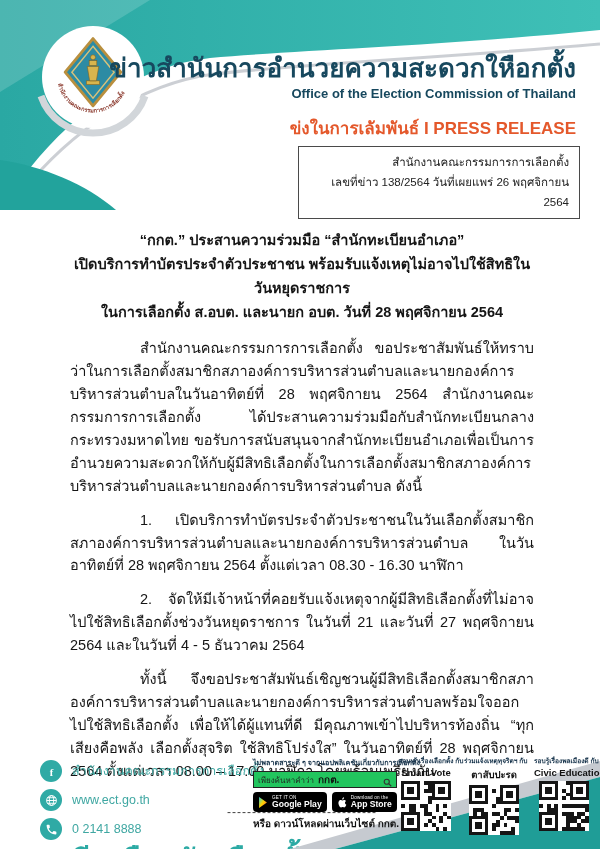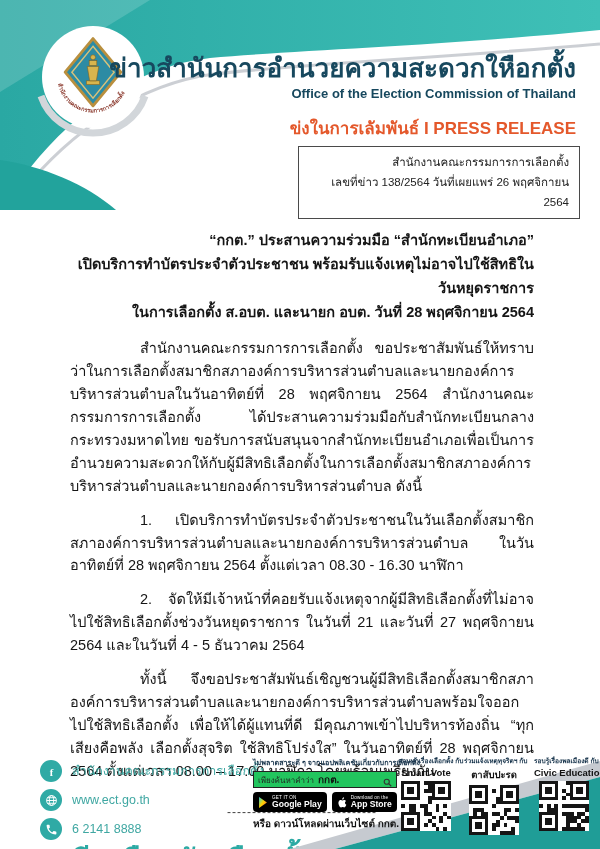--- a/index.html
+++ b/index.html
@@ -22,21 +22,21 @@
   .title-en { font-size:13px; font-weight:bold; color:#17485e; margin-top:2px; }
   .press-label { font-size:17px; font-weight:bold; color:#e4582b; margin-top:13px; }
   .info-box {
     position:absolute; top:146px; right:20px; width:282px;
     border:1.5px solid #4a4a4a; background:#fff; padding:5px 10px 6px;
     font-size:11.5px; line-height:1.75; text-align:right; color:#222;
   }
 
   
   .doc { padding:16px 66px 0 70px; }
-  .doc-title { text-align:right; font-weight:bold; font-size:14.5px; line-height:1.66; margin-bottom:13px; }
+  .doc-title { text-align:center; font-weight:bold; font-size:14.5px; line-height:1.66; margin-bottom:13px; }
   .para { font-size:14.5px; line-height:1.58; text-align:justify; text-indent:70px; margin-bottom:11px; }
   .divider { text-align:center; font-size:12px; color:#444; letter-spacing:1px; margin-top:22px; }
 
   
   .slogan-block { text-align:center; margin-top:18px; }
   .slogan { font-size:29px; font-weight:bold; color:#2caaa4; letter-spacing:0; }
 
   
   .bottom-wave { position:absolute; left:0; bottom:0; width:600px; height:100px; z-index:1; }
   .contacts { position:absolute; left:40px; top:760px; z-index:2; }
@@ -161,21 +161,21 @@
         </svg>
       </span>
       <span class="clabel">www.ect.go.th</span>
     </div>
     <div class="contact-row">
       <span class="cicon">
         <svg viewBox="0 0 24 24" fill="#fff">
             <path d="M6.62 10.79c1.44 2.83 3.76 5.14 6.59 6.59l2.2-2.2c.27-.27.67-.36 1.02-.24 1.12.37 2.33.57 3.57.57.55 0 1 .45 1 1V20c0 .55-.45 1-1 1-9.39 0-17-7.61-17-17 0-.55.45-1 1-1h3.5c.55 0 1 .45 1 1 0 1.25.2 2.45.57 3.57.11.35.03.74-.25 1.02l-2.2 2.2z"></path>
           </svg>
       </span>
-      <span class="clabel">6 2141 8888</span>
+      <span class="clabel">0 2141 8888</span>
     </div>
   </div>
 
   <div class="apps">
     <div class="apps-headline">ไม่พลาดสาระดี ๆ จากแอปพลิเคชันเกี่ยวกับการเลือกตั้ง</div>
     <div class="search-bar">
       <span class="s-prefix">เพียงค้นหาคำว่า</span>
       <span class="s-term">กกต.</span>
       <span class="s-icon">
         <svg viewBox="0 0 12 12" fill="none" stroke="#333" stroke-width="1.5">

